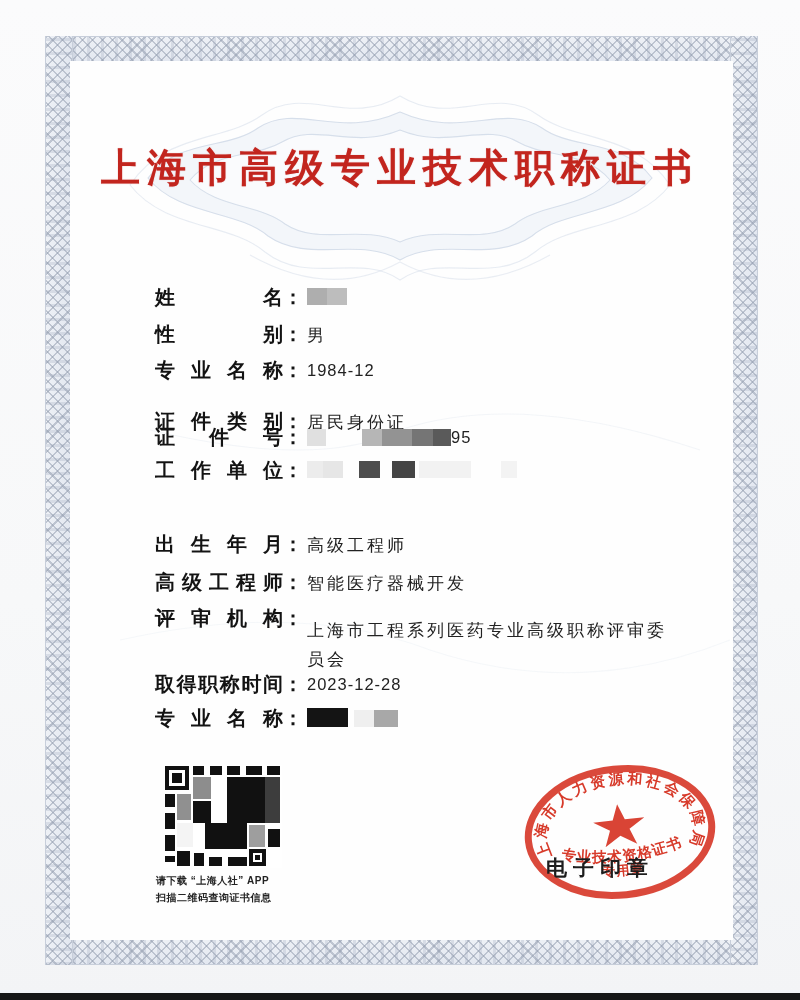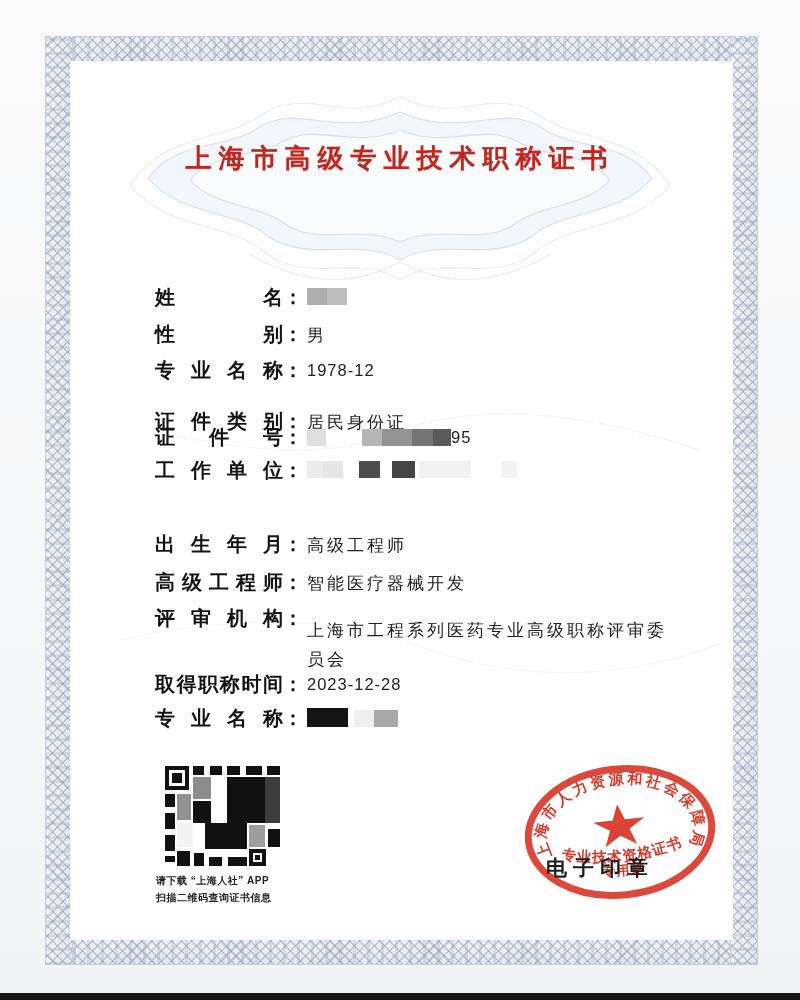--- a/index.html
+++ b/index.html
@@ -34,21 +34,21 @@
   .band.bottom{left:0;bottom:0;width:713px;height:26px;}
   .band.left{left:0;top:0;width:26px;height:929px;}
   .band.right{right:0;top:0;width:26px;height:929px;}
 
   
   .layer{position:absolute;left:0;top:0;width:800px;height:1000px;pointer-events:none;}
 
   
   .cert-title{
     position:absolute;top:141px;left:50%;transform:translateX(-50%);
-    font-size:26px;font-weight:700;letter-spacing:7px;white-space:nowrap;
+    font-size:39px;font-weight:700;letter-spacing:7px;white-space:nowrap;
     color:#c2251e;text-shadow:0 0 1px rgba(194,37,30,.45);
   }
 
   
   .row{position:absolute;left:155px;font-size:20px;font-weight:700;color:#131313;white-space:nowrap;}
   .lbl{display:inline-block;width:128px;text-align:justify;text-align-last:justify;}
   .colon{font-weight:700;}
   .val{position:absolute;left:152px;top:3px;font-size:17px;font-weight:400;color:#222;white-space:nowrap;}
   .val.kai{font-family:"Liberation Serif",serif;letter-spacing:3px;}
   .val.num{font-family:"Liberation Sans",sans-serif;letter-spacing:1px;font-size:16.5px;top:4px;}
@@ -105,21 +105,21 @@
   <span class="val"><span class="rb" style="width:20px;background:#aeaeae"></span><span class="rb" style="width:20px;background:#bdbdbd"></span></span>
 </div>
 
 <div class="row" style="top:321px">
   <span class="lbl">性别</span><span class="colon">：</span>
   <span class="val kai">男</span>
 </div>
 
 <div class="row" style="top:357px">
   <span class="lbl">专业名称</span><span class="colon">：</span>
-  <span class="val num">1978-12</span>
+  <span class="val num">1984-12</span>
 </div>
 
 <div class="row" style="top:408px">
   <span class="lbl">证件类别</span><span class="colon">：</span>
   <span class="val kai">居民身份证</span>
 </div>
 
 <div class="row" style="top:424px">
   <span class="lbl">证件号</span><span class="colon">：</span>
   <span class="val num"><span class="rb" style="width:19px;background:#e0e0e0"></span><span class="rb" style="width:36px;background:transparent"></span><span class="rb" style="width:20px;background:#b6b6b6"></span><span class="rb" style="width:30px;background:#939393"></span><span class="rb" style="width:21px;background:#757575"></span><span class="rb" style="width:18px;background:#5a5a5a"></span><span>95</span></span>

